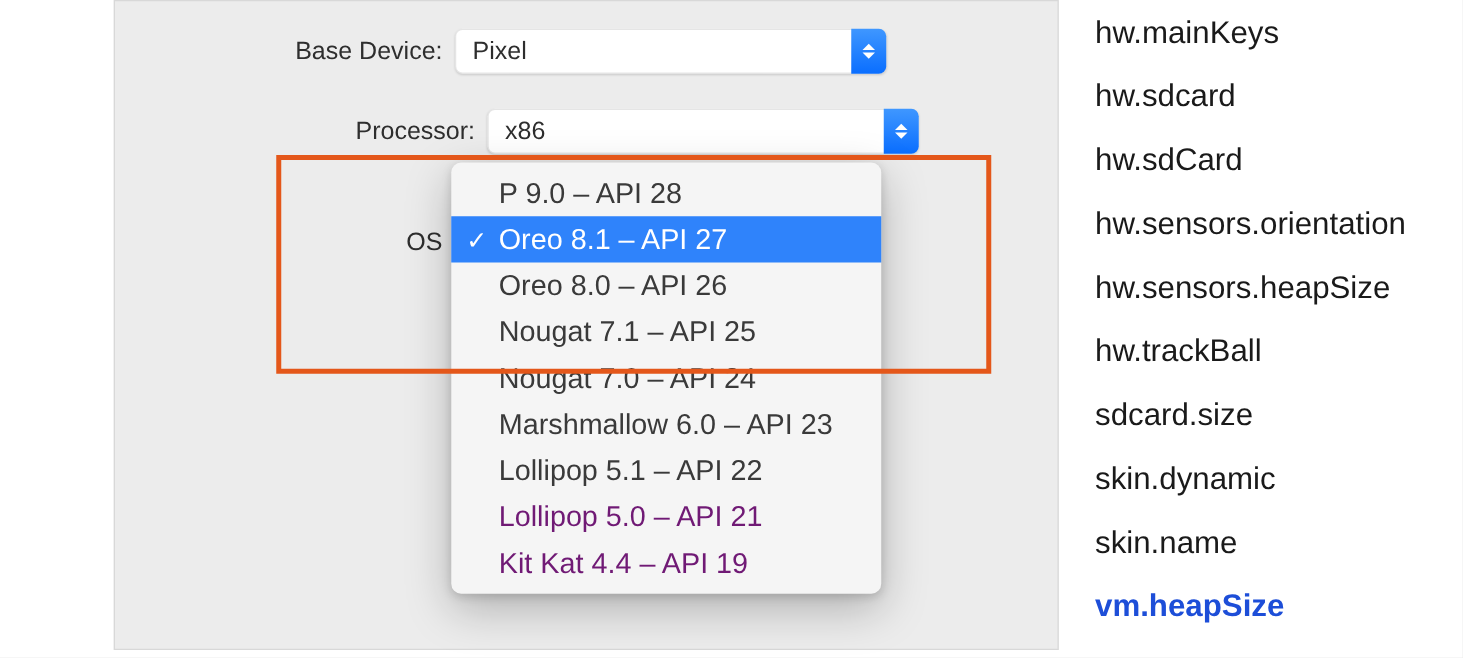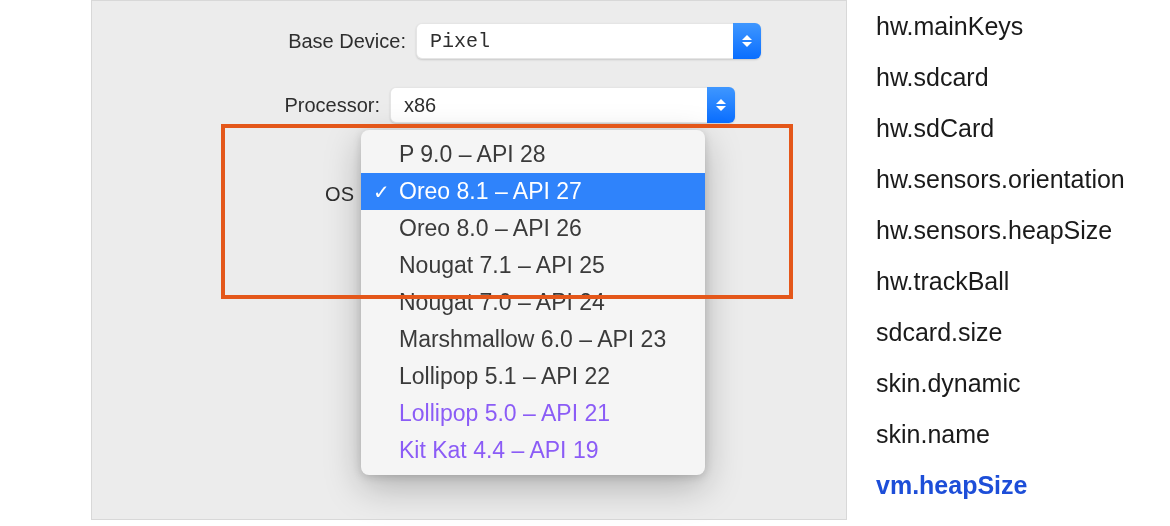--- a/index.html
+++ b/index.html
@@ -82,21 +82,21 @@
       font-size: 23px;
       color: #3a3a3a;
       position: relative;
       cursor: default;
     }
     .dropdown-item.selected {
       background: #2f83fb;
       color: #fff;
     }
     .dropdown-item.disabled {
-      color: #8b5cf6;
+      color: #701a75;
     }
     .checkmark {
       position: absolute;
       left: 12px;
       top: 7px;
       font-size: 20px;
       color: #fff;
     }
 
     .highlight-box {
@@ -126,22 +126,22 @@
       color: #1d4ed8;
       font-weight: bold;
     }
   </style>
 </head>
 <body>
 
 <div class="panel">
 
   <div class="row" style="left:0; top:22px;">
-    <div class="row-label" style="width:324px;">Base Device:</div>
-    <div class="select" style="width:345px;font-family:Liberation Mono, monospace;">
+    <div class="row-label" style="width:272px;">Base Device:</div>
+    <div class="select" style="width:345px;">
       <span>Pixel</span>
       <div class="select-caret">
         <div class="caret-up"></div>
         <div class="caret-down"></div>
       </div>
     </div>
   </div>
 
   <div class="row" style="left:0; top:86px;">
     <div class="row-label" style="width:298px;">Processor:</div>

